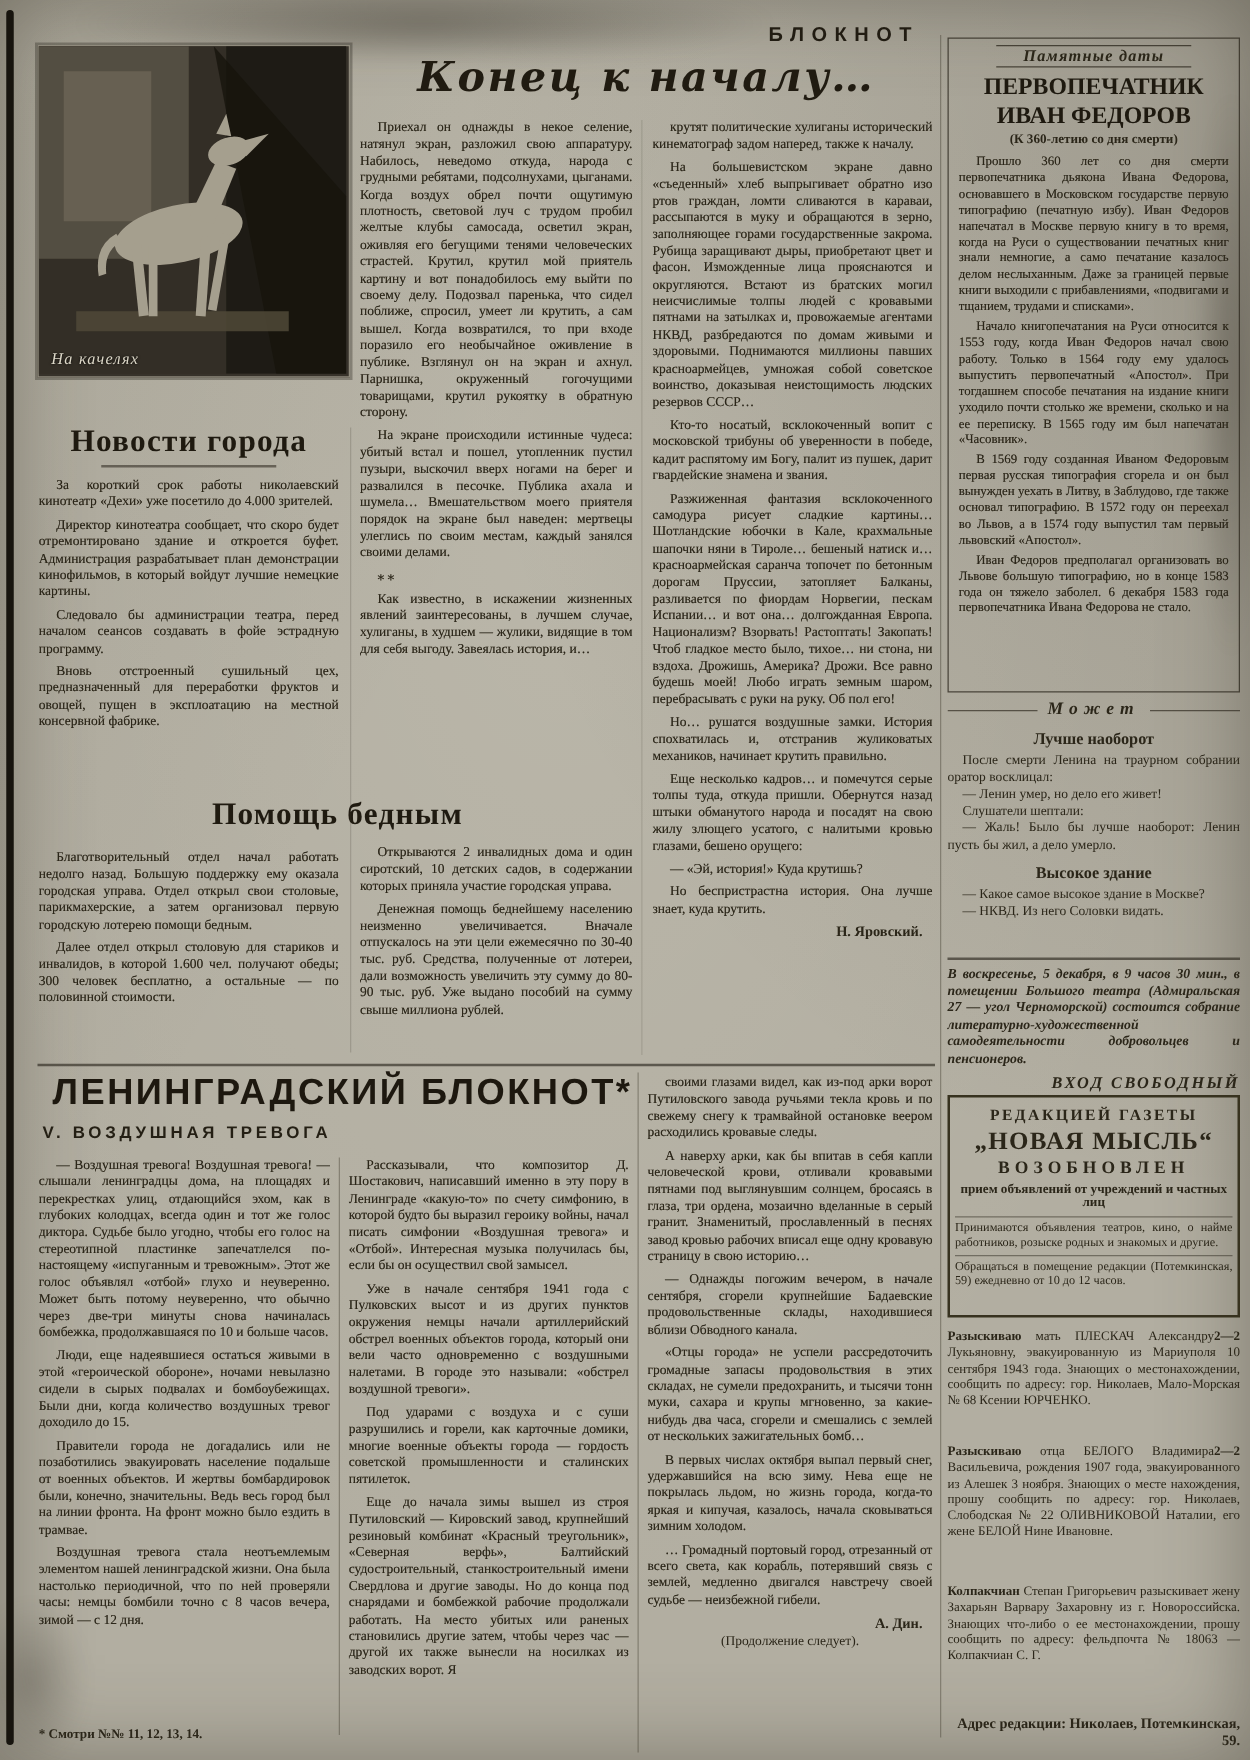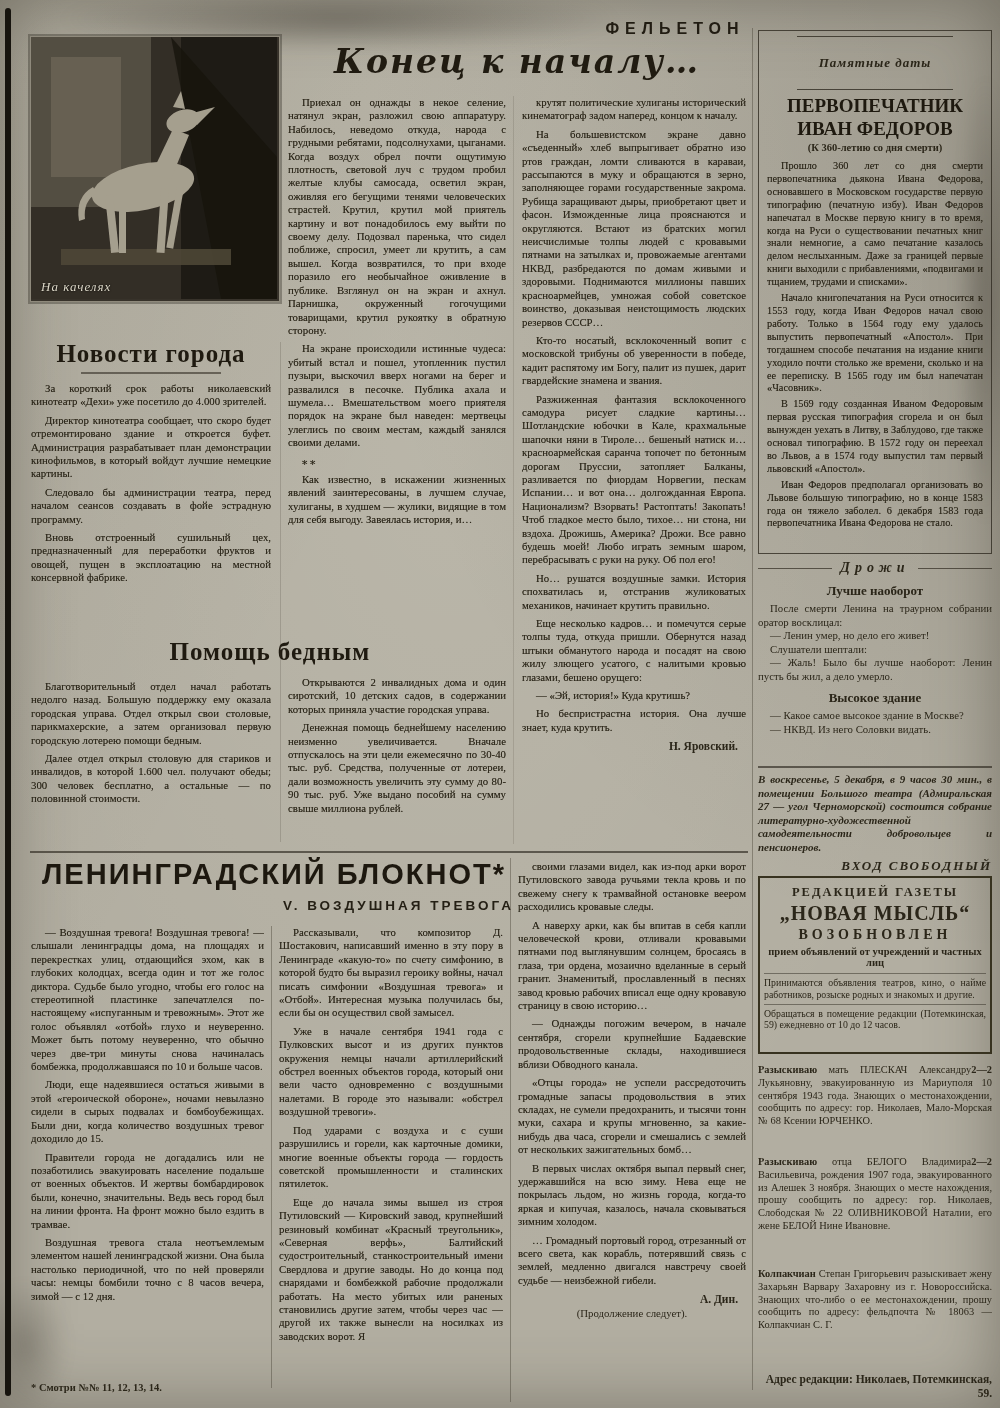--- a/index.html
+++ b/index.html
@@ -38,32 +38,32 @@
   .news{position:absolute;left:31px;top:340px;width:240px;height:300px;overflow:hidden;}
   .sec-title{font-weight:bold;font-size:25px;text-align:center;margin:0 0 4px;color:#1f1a10;letter-spacing:1px;}
   .sec-underline{width:58%;height:2px;background:rgba(40,35,25,.55);margin:0 auto 8px;}
   .help-title{position:absolute;left:45px;top:638px;width:450px;text-align:center;
     font-weight:bold;font-size:25px;color:#1f1a10;letter-spacing:1px;}
   .help-col1{position:absolute;left:31px;top:680px;width:240px;height:170px;overflow:hidden;}
   .help-col2{position:absolute;left:288px;top:676px;width:218px;height:174px;overflow:hidden;}
   
   .len-title{position:absolute;left:34px;top:858px;width:480px;text-align:center;
     font-family:"Liberation Sans",sans-serif;font-weight:bold;font-size:29px;letter-spacing:2px;color:#1d180f;}
-  .len-sub{position:absolute;left:34px;top:898px;width:480px;text-align:right;
+  .len-sub{position:absolute;left:34px;top:898px;width:480px;text-align:left;
     font-family:"Liberation Sans",sans-serif;font-weight:bold;font-size:13.5px;letter-spacing:3px;color:#241f14;}
   .len-col1{position:absolute;left:31px;top:926px;width:233px;height:450px;overflow:hidden;}
   .len-col2{position:absolute;left:279px;top:926px;width:224px;height:470px;overflow:hidden;}
   .len-col3{position:absolute;left:518px;top:860px;width:228px;height:544px;overflow:hidden;}
   .cont{text-align:center;font-size:10.8px;margin:2px 0 0;}
   .footnote{position:absolute;left:31px;top:1382px;width:240px;font-size:10.5px;font-weight:bold;}
   
   .fedorov{position:absolute;left:758px;top:30px;width:234px;height:524px;box-sizing:border-box;
     border:1px solid rgba(48,43,33,.8);padding:5px 8px;overflow:hidden;}
   .fed-kicker{width:72%;margin:0 auto 5px;text-align:center;font-style:italic;font-weight:bold;font-size:13px;
-    border-top:1px solid rgba(48,43,33,.8);border-bottom:1px solid rgba(48,43,33,.8);padding:18px 0;letter-spacing:1px;}
+    border-top:1px solid rgba(48,43,33,.8);border-bottom:1px solid rgba(48,43,33,.8);padding:0 0;letter-spacing:1px;}
   .fed-title{text-align:center;font-weight:bold;font-size:19px;line-height:21px;color:#1e190f;margin:2px 0 0;}
   .fed-sub{text-align:center;font-weight:bold;font-size:10.5px;margin:3px 0 7px;}
   .fedorov .colflow p.para{font-size:10.3px;line-height:12.9px;margin-bottom:3px;}
   .humor{position:absolute;left:758px;top:560px;width:234px;height:202px;overflow:hidden;}
   .rule-header{display:flex;align-items:center;gap:8px;margin-bottom:4px;}
   .rule-header .rh-line{flex:1;height:1px;background:rgba(48,43,33,.7);}
   .rule-header .rh-label{font-style:italic;font-weight:bold;font-size:14px;letter-spacing:5px;}
   .joke-title{text-align:center;font-weight:bold;font-size:13px;margin:7px 0 3px;}
   .joke-lines p.h-line{margin:0;text-indent:12px;font-size:10.8px;line-height:13.5px;text-align:justify;}
   .hr-r1{left:758px;top:766px;width:234px;}
@@ -112,31 +112,31 @@
         <rect x="146" y="150" width="7" height="62" transform="rotate(10 149 150)"></rect>
         <rect x="74" y="158" width="8" height="58" transform="rotate(-6 78 158)"></rect>
         <rect x="88" y="160" width="7" height="56"></rect>
         <path d="M62,150 q-18,10 -14,34 l6,-2 q-2,-18 12,-26 z"></path>
       </g>
       <rect x="0" y="0" width="246" height="262" fill="#211d15" opacity="0.18"></rect>
     </svg>
     <div class="photo-caption">На качелях</div>
   </div>
 
-  <div class="kicker">ФЕЛЬЕТОН</div>
+  <div class="kicker">БЛОКНОТ</div>
   <div class="f-title">Конец к началу…</div>
   <div class="f-col1 colflow">
       <p class="para">Приехал он однажды в некое селение, натянул экран, разложил свою аппаратуру. Набилось, неведомо откуда, народа с грудными ребятами, подсолнухами, цыганами. Когда воздух обрел почти ощутимую плотность, световой луч с трудом пробил желтые клубы самосада, осветил экран, оживляя его бегущими тенями человеческих страстей. Крутил, крутил мой приятель картину и вот понадобилось ему выйти по своему делу. Подозвал паренька, что сидел поближе, спросил, умеет ли крутить, а сам вышел. Когда возвратился, то при входе поразило его необычайное оживление в публике. Взглянул он на экран и ахнул. Парнишка, окруженный гогочущими товарищами, крутил рукоятку в обратную сторону.</p>
       <p class="para">На экране происходили истинные чудеса: убитый встал и пошел, утопленник пустил пузыри, выскочил вверх ногами на берег и развалился в песочке. Публика ахала и шумела… Вмешательством моего приятеля порядок на экране был наведен: мертвецы улеглись по своим местам, каждый занялся своими делами.</p>
       <p class="para">⁎ ⁎</p>
       <p class="para">Как известно, в искажении жизненных явлений заинтересованы, в лучшем случае, хулиганы, в худшем — жулики, видящие в том для себя выгоду. Завеялась история, и…</p>
     </div>
   <div class="f-col2">
     <div class="colflow">
-        <p class="para">крутят политические хулиганы исторический кинематограф задом наперед, концом к началу.</p>
+        <p class="para">крутят политические хулиганы исторический кинематограф задом наперед, также к началу.</p>
         <p class="para">На большевистском экране давно «съеденный» хлеб выпрыгивает обратно изо ртов граждан, ломти сливаются в караваи, рассыпаются в муку и обращаются в зерно, заполняющее горами государственные закрома. Рубища заращивают дыры, приобретают цвет и фасон. Изможденные лица прояснаются и округляются. Встают из братских могил неисчислимые толпы людей с кровавыми пятнами на затылках и, провожаемые агентами НКВД, разбредаются по домам живыми и здоровыми. Поднимаются миллионы павших красноармейцев, умножая собой советское воинство, доказывая неистощимость людских резервов СССР…</p>
         <p class="para">Кто-то носатый, всклокоченный вопит с московской трибуны об уверенности в победе, кадит распятому им Богу, палит из пушек, дарит гвардейские знамена и звания.</p>
         <p class="para">Разжиженная фантазия всклокоченного самодура рисует сладкие картины… Шотландские юбочки в Кале, крахмальные шапочки няни в Тироле… бешеный натиск и… красноармейская саранча топочет по бетонным дорогам Пруссии, затопляет Балканы, разливается по фиордам Норвегии, пескам Испании… и вот она… долгожданная Европа. Национализм? Взорвать! Растоптать! Закопать! Чтоб гладкое место было, тихое… ни стона, ни вздоха. Дрожишь, Америка? Дрожи. Все равно будешь моей! Любо играть земным шаром, перебрасывать с руки на руку. Об пол его!</p>
         <p class="para">Но… рушатся воздушные замки. История спохватилась и, отстранив жуликоватых механиков, начинает крутить правильно.</p>
         <p class="para">Еще несколько кадров… и помечутся серые толпы туда, откуда пришли. Обернутся назад штыки обманутого народа и посадят на свою жилу злющего усатого, с налитыми кровью глазами, бешено орущего:</p>
         <p class="para">— «Эй, история!» Куда крутишь?</p>
         <p class="para">Но беспристрастна история. Она лучше знает, куда крутить.</p>
       </div>
     <p class="sig">Н. Яровский.</p>
   </div>
@@ -206,21 +206,21 @@
         <p class="para">Прошло 360 лет со дня смерти первопечатника дьякона Ивана Федорова, основавшего в Московском государстве первую типографию (печатную избу). Иван Федоров напечатал в Москве первую книгу в то время, когда на Руси о существовании печатных книг знали немногие, а само печатание казалось делом неслыханным. Даже за границей первые книги выходили с прибавлениями, «подвигами и тщанием, трудами и списками».</p>
         <p class="para">Начало книгопечатания на Руси относится к 1553 году, когда Иван Федоров начал свою работу. Только в 1564 году ему удалось выпустить первопечатный «Апостол». При тогдашнем способе печатания на издание книги уходило почти столько же времени, сколько и на ее переписку. В 1565 году им был напечатан «Часовник».</p>
         <p class="para">В 1569 году созданная Иваном Федоровым первая русская типография сгорела и он был вынужден уехать в Литву, в Заблудово, где также основал типографию. В 1572 году он переехал во Львов, а в 1574 году выпустил там первый львовский «Апостол».</p>
         <p class="para">Иван Федоров предполагал организовать во Львове большую типографию, но в конце 1583 года он тяжело заболел. 6 декабря 1583 года первопечатника Ивана Федорова не стало.</p>
       </div>
   </div>
 
   <div class="humor">
     <div class="rule-header">
       <span class="rh-line"></span>
-      <span class="rh-label">Дрожи</span>
+      <span class="rh-label">Может</span>
       <span class="rh-line"></span>
     </div>
     <div class="joke-title">Лучше наоборот</div>
     <div class="joke-lines">
         <p class="h-line">После смерти Ленина на траурном собрании оратор восклицал:</p>
         <p class="h-line">— Ленин умер, но дело его живет!</p>
         <p class="h-line">Слушатели шептали:</p>
         <p class="h-line">— Жаль! Было бы лучше наоборот: Ленин пусть бы жил, а дело умерло.</p>
       </div>
     <div class="joke-title">Высокое здание</div>

